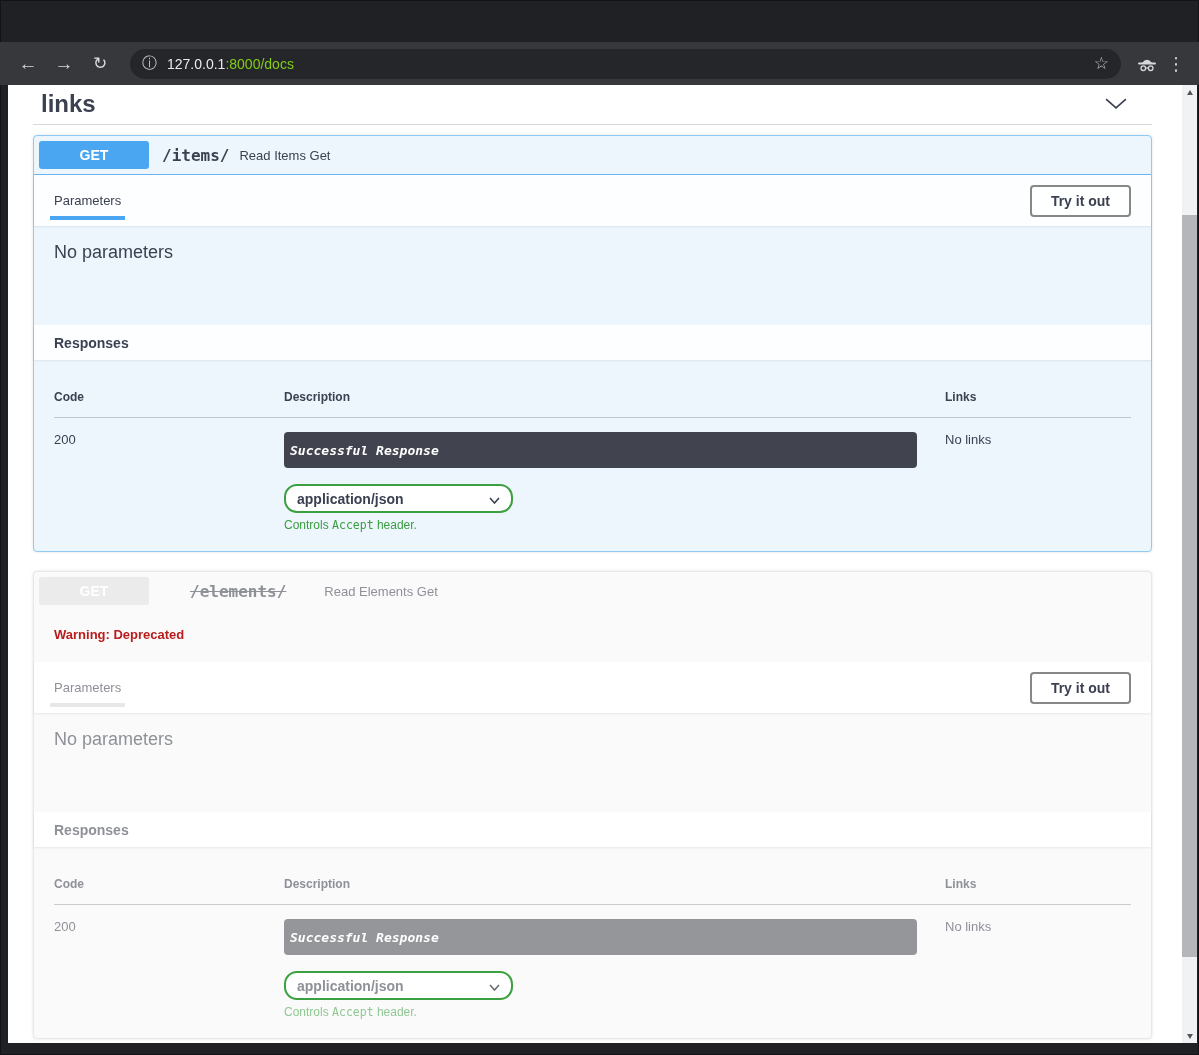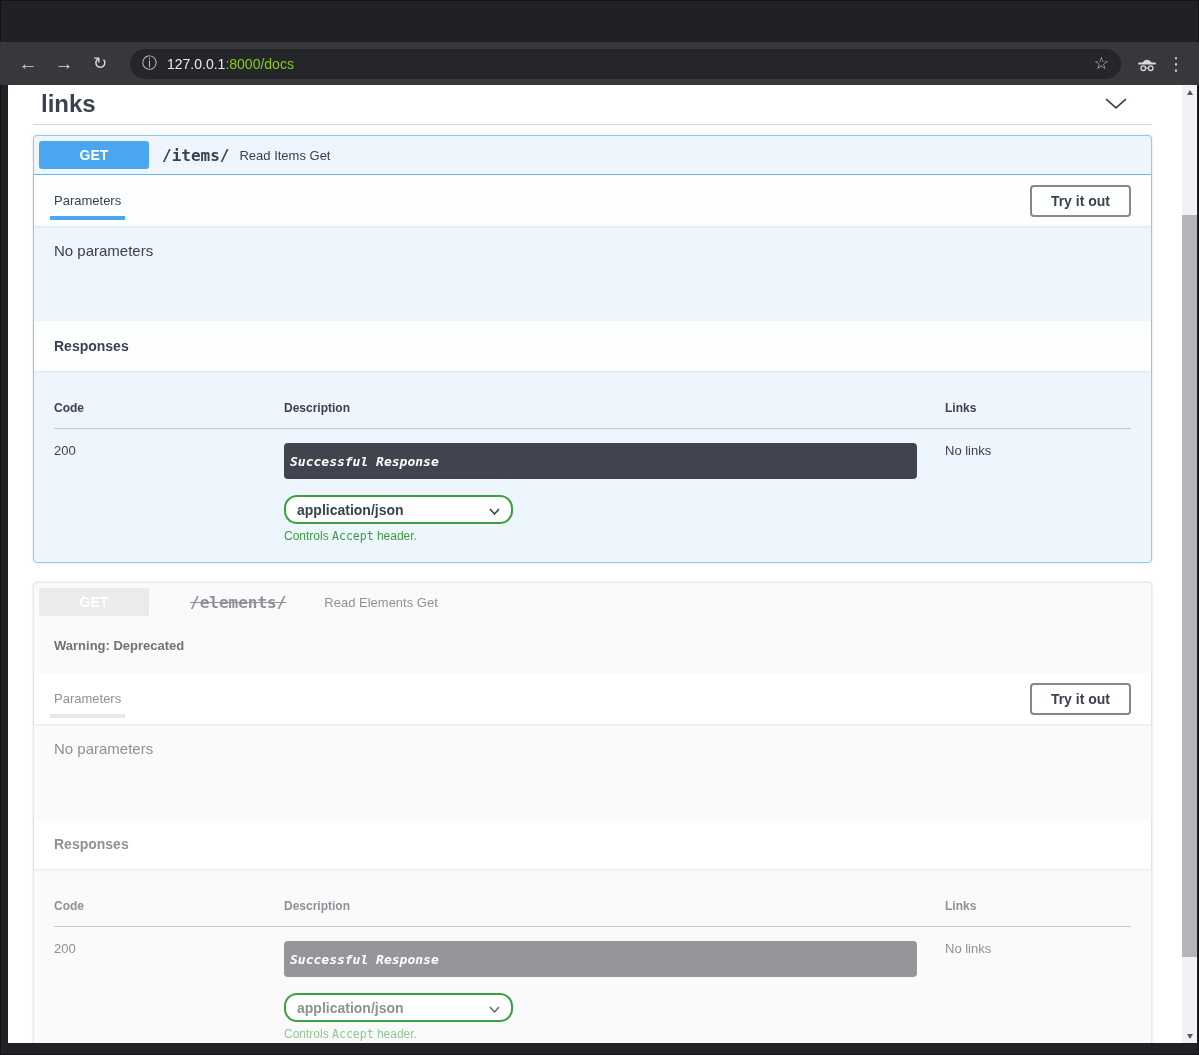--- a/index.html
+++ b/index.html
@@ -56,22 +56,22 @@
 
   .sec-header { height:51px; display:flex; align-items:center; justify-content:space-between;
                 padding:0 20px; background:rgba(255,255,255,.85); box-shadow:0 1px 2px rgba(0,0,0,.08); }
   .tab-label { font-size:13px; font-weight:400; position:relative; }
   .tab-label::after { content:""; position:absolute; left:-4px; right:-4px; bottom:-12px; height:4px;
                       background:var(--get-blue,#4aa6f0); }
   .try-btn { border:2px solid #878787; border-radius:4px; background:rgba(255,255,255,.6);
              font-family:"Liberation Sans",sans-serif; font-weight:700; font-size:14px; color:#3b4151;
              padding:6px 19px; cursor:pointer; }
 
-  .params-body { padding:16px 20px 62px; font-size:15px; }
-  .resp-header { height:50px; display:flex; align-items:center; padding:0 20px;
+  .params-body { padding:16px 20px 62px; font-size:18px; }
+  .resp-header { height:35px; display:flex; align-items:center; padding:0 20px;
                  background:rgba(255,255,255,.85); box-shadow:0 1px 2px rgba(0,0,0,.08); }
   .resp-header h4 { font-size:14px; font-weight:700; }
   .resp-body { padding:30px 20px 19px; }
   .tbl-head, .tbl-row { display:grid; grid-template-columns:230px 661px 1fr; }
   .tbl-head span { font-size:12px; font-weight:700; }
   .tbl-head { padding-bottom:13px; border-bottom:1px solid rgba(59,65,81,.25); }
   .tbl-row { padding-top:14px; }
   .col-code { font-size:13px; }
   .resp-box { width:633px; background:var(--dark-box,#41444e); border-radius:4px; padding:9px 6px; }
   .resp-box span { font-family:"DejaVu Sans Mono",monospace; font-style:italic; font-weight:700;
@@ -86,21 +86,21 @@
   
   .dep { border-color:#e8e8e8; background:#fafafa; }
   .dep .summary { border-bottom:none; padding-bottom:6px;gap:28px; }
   .dep .method { background:#ebebeb; color:#fff; }
   .dep .path { color:#8f9199; text-decoration:line-through; }
   .dep .sdesc, .dep .tab-label, .dep .resp-header h4, .dep .params-body,
   .dep .tbl-head span, .dep .col-code, .dep .col-links, .dep .media-select span { color:#8f9199; }
   .dep .tab-label::after { background:#e7e7e9; }
   .dep .resp-box { background:#95969a; }
   .dep .hint { color:#8fc892; }
-  .warning { padding:16px 20px 20px; font-size:13px; font-weight:700; color:#737373; }
+  .warning { padding:16px 20px 20px; font-size:13px; font-weight:700; color:#b91c1c; }
 
   
   .scrollbar { position:absolute; left:1182px; top:85px; width:15px; height:958px; background:#f1f2f4; }
   .sb-btn { position:absolute; left:0; width:15px; height:14px; display:flex; align-items:center; justify-content:center; }
   .sb-up { top:0; } .sb-down { bottom:0; }
   .tri-up { width:0; height:0; border-left:3.5px solid transparent; border-right:3.5px solid transparent;
             border-bottom:5px solid #55575a; }
   .tri-down { width:0; height:0; border-left:3.5px solid transparent; border-right:3.5px solid transparent;
               border-top:5px solid #55575a; }
   .sb-thumb { position:absolute; left:0; top:130px; width:15px; height:742px; background:#b4b6b9; }

